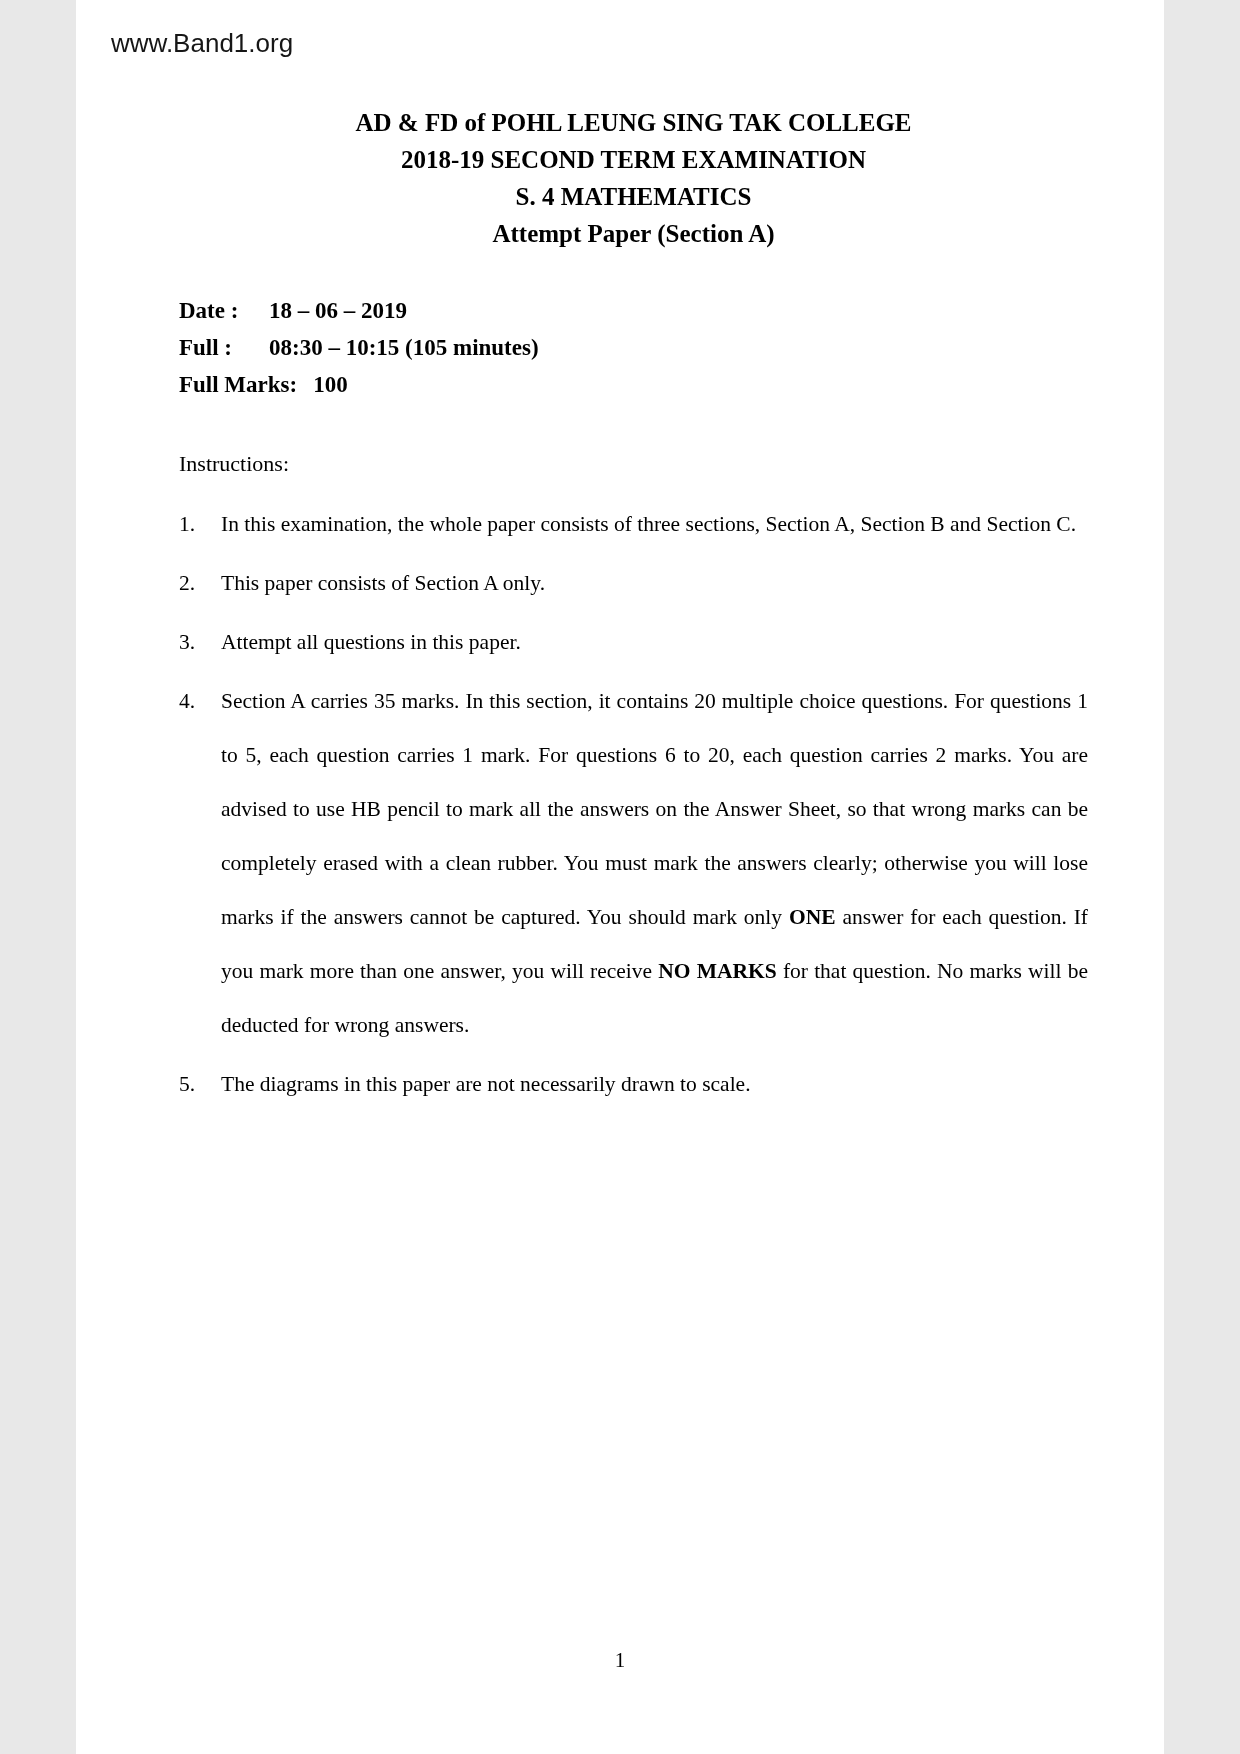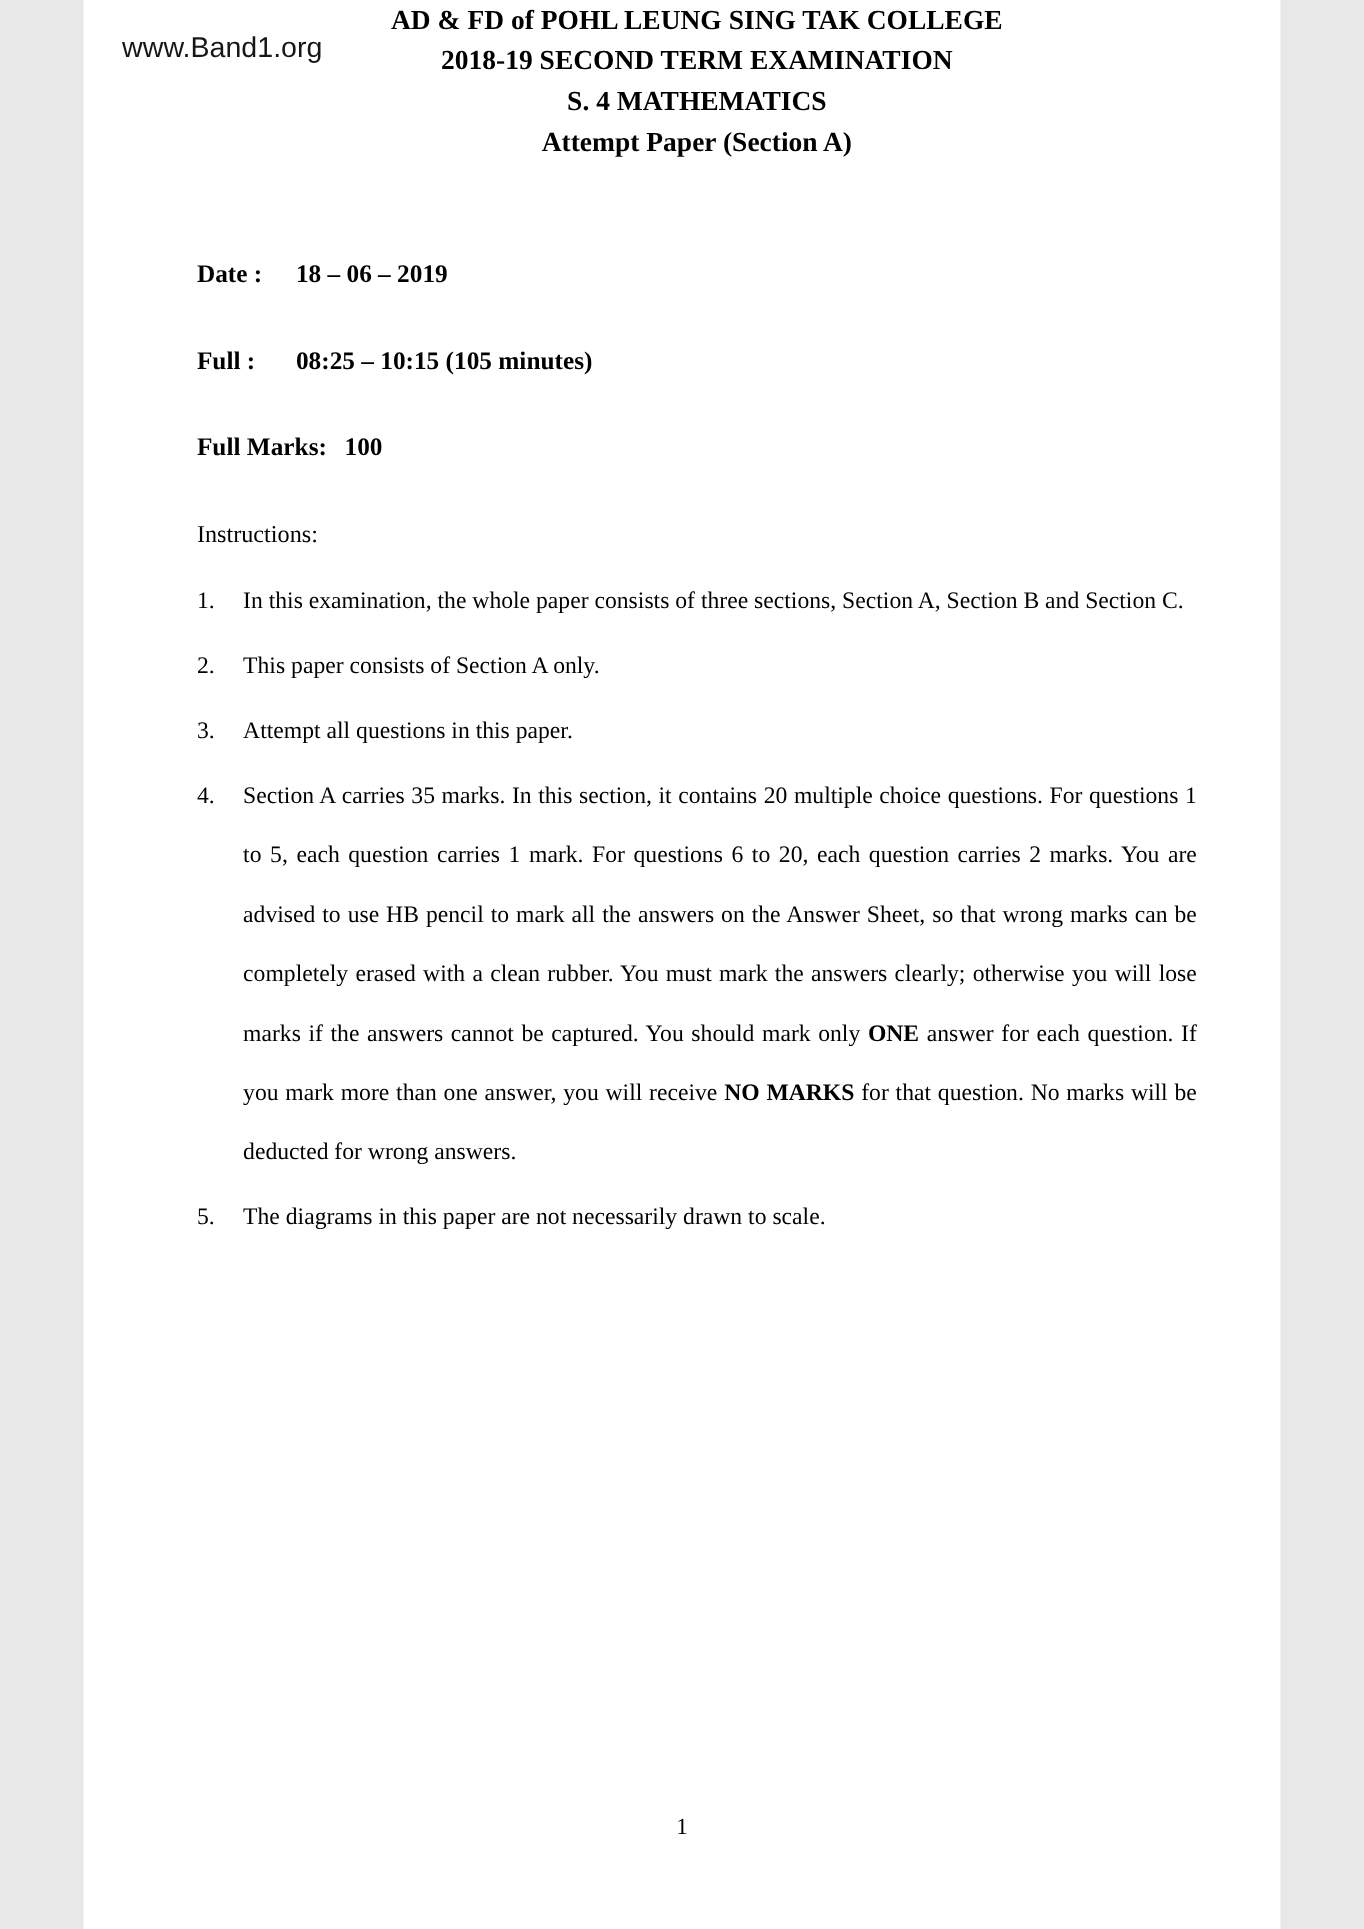--- a/index.html
+++ b/index.html
@@ -21,37 +21,37 @@
     font-family: "Liberation Sans", sans-serif;
     font-size: 26px;
     line-height: 30px;
     color: #161616;
   }
   .content {
     position: absolute;
     left: 103px;
     top: 0;
     width: 909px;
+    padding-top: 104px;
   }
   .title-block {
     text-align: center;
     font-weight: bold;
     font-size: 25px;
     line-height: 37px;
   }
   .meta-block {
     margin-top: 40px;
     font-weight: bold;
     font-size: 23px;
     line-height: 37px;
   }
   .meta-label {
     display: inline-block;
     min-width: 90px;
-    margin-top: 42px;
   }
   .meta-row-fullmarks .meta-label {
     margin-right: 16px;
     min-width: 0;
   }
   .instructions-heading {
     margin-top: 46px;
     font-weight: normal;
     font-size: 22px;
     line-height: 30px;
@@ -98,21 +98,21 @@
       <div>2018-19 SECOND TERM EXAMINATION</div>
       <div>S. 4 MATHEMATICS</div>
       <div>Attempt Paper (Section A)</div>
     </div>
 
     <div class="meta-block">
       <div class="meta-row">
         <span class="meta-label">Date :</span><span class="meta-value">18 – 06 – 2019</span>
       </div>
       <div class="meta-row">
-        <span class="meta-label">Full :</span><span class="meta-value">08:25 – 10:15 (105 minutes)</span>
+        <span class="meta-label">Full :</span><span class="meta-value">08:30 – 10:15 (105 minutes)</span>
       </div>
       <div class="meta-row meta-row-fullmarks">
         <span class="meta-label">Full Marks:</span><span class="meta-value">100</span>
       </div>
     </div>
 
     <div class="instructions-heading">Instructions:</div>
 
     <div class="instruction-list">
 

